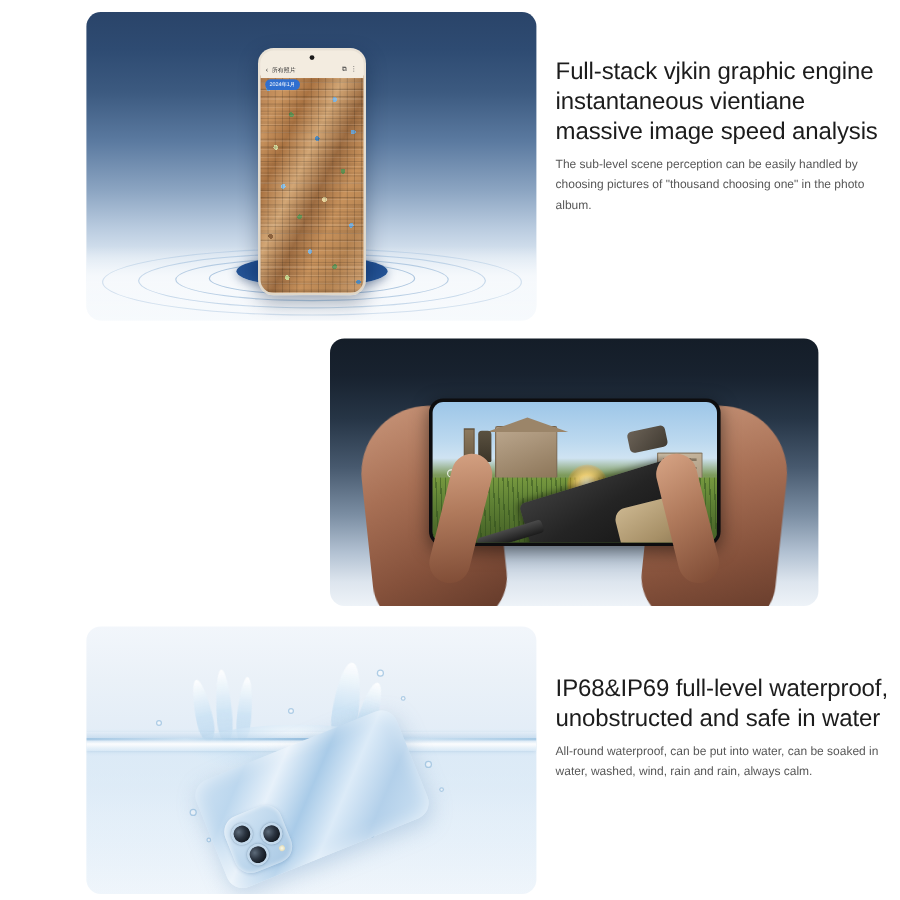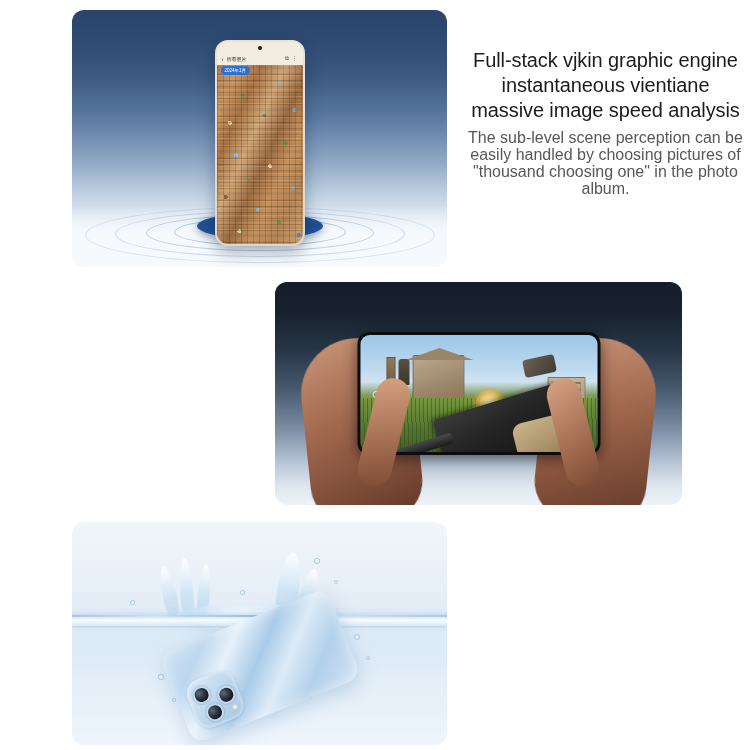--- a/index.html
+++ b/index.html
@@ -31,21 +31,21 @@
 
   .heading {
     font-size: 20px;
     line-height: 25px;
     color: #1c1c1c;
     font-weight: 400;
     letter-spacing: -0.1px;
   }
 
   .body {
-    font-size: 16px;
+    font-size: 10px;
     line-height: 17px;
     color: #575757;
     margin-top: 6px;
     letter-spacing: 0px;
   }
 
   
   #panel-gallery {
     left: 72px; top: 10px; width: 375px; height: 257px;
     background:
@@ -435,21 +435,21 @@
   .lens.l2 { width: 18px; height: 18px; right: 4px; top: 16px; }
   .lens.l3 { width: 18px; height: 18px; left: 11px; bottom: 4px; }
   .flash-dot {
     position: absolute;
     right: 7px; bottom: 8px;
     width: 5px; height: 5px; border-radius: 50%;
     background: radial-gradient(circle, #fdfbe8 0%, #d6cfa8 100%);
   }
 
   
-  #text-gallery    { left: 463px; top: 48px;  width: 285px; text-align: center; }
+  #text-gallery    { left: 463px; top: 48px;  width: 285px; }
   #text-gaming     { left: 20px;  top: 325px; width: 250px; }
   #text-waterproof { left: 463px; top: 562px; width: 285px; }
 </style>
 </head>
 <body>
 
 <div class="page">
 
   <div class="panel" id="panel-gallery">
 
@@ -536,14 +536,18 @@
     <div class="phone-water">
       <div class="camera-island">
         <div class="lens l1"></div>
         <div class="lens l2"></div>
         <div class="lens l3"></div>
         <div class="flash-dot"></div>
       </div>
     </div>
   </div>
 
+  <div class="textblock" id="text-waterproof">
+    <div class="heading">IP68&amp;IP69 full-level waterproof, unobstructed and safe in water</div>
+    <div class="body">All-round waterproof, can be put into water, can be soaked in water, washed, wind, rain and rain, always calm.</div>
+  </div>
 
 </div>
 
 </body></html>

